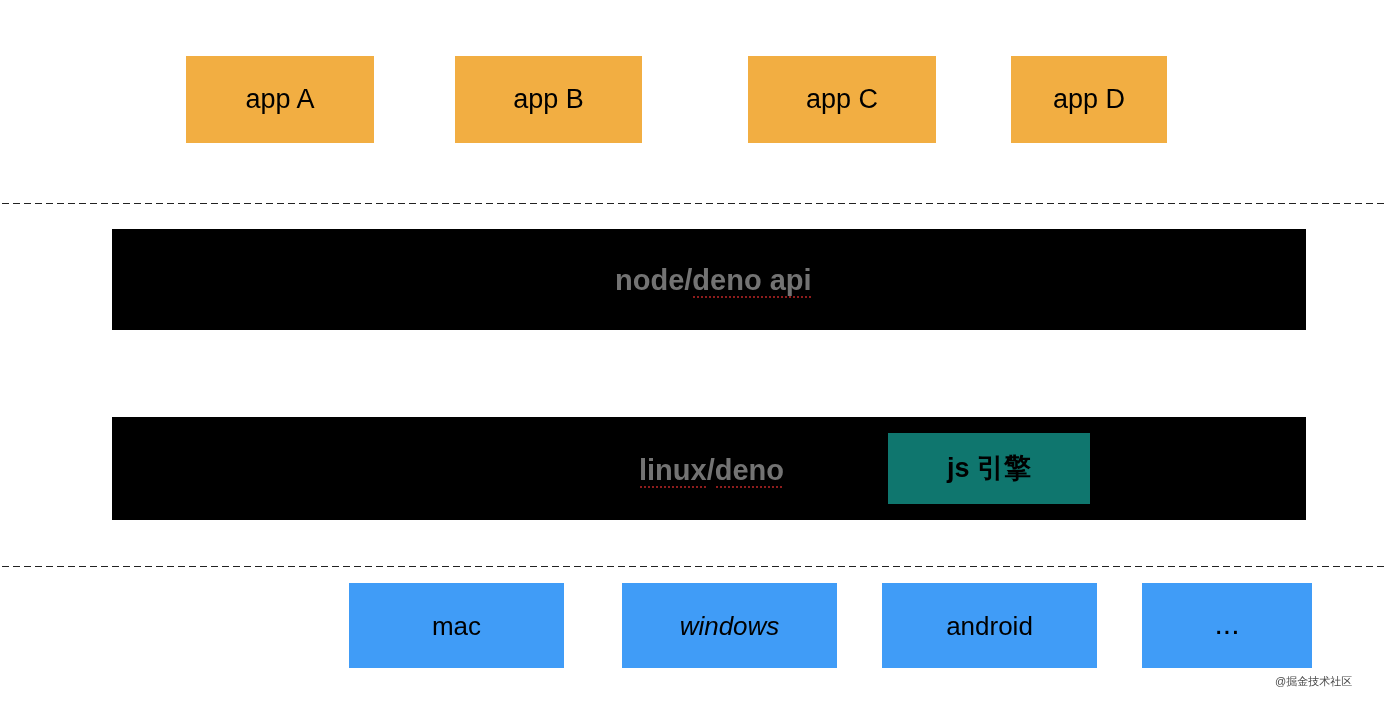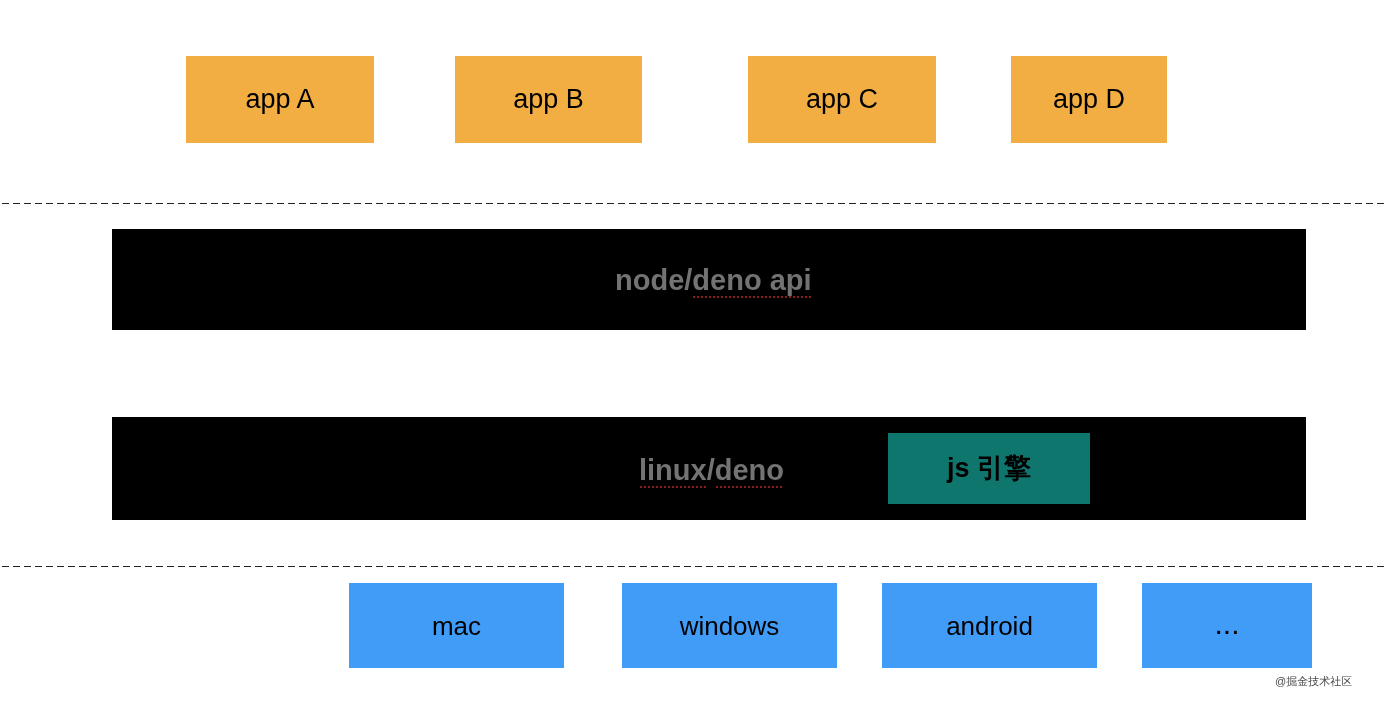--- a/index.html
+++ b/index.html
@@ -145,21 +145,21 @@
     <span>js 引擎</span>
   </div>
 
   <div class="divider" style="top:565px;"></div>
 
 
   <div class="box os-box" style="left:349px; top:583px; width:215px; height:85px;">
     <span>mac</span>
   </div>
 
-  <div class="box os-box" style="left:622px; top:583px; width:215px; height:85px;">
+  <div class="box os-box" style="left:622px; top:583px; width:215px; height:85px;font-style:italic;">
     <span>windows</span>
   </div>
 
   <div class="box os-box" style="left:882px; top:583px; width:215px; height:85px;text-align:right;">
     <span>android</span>
   </div>
 
   <div class="box os-box ellipsis" style="left:1142px; top:583px; width:170px; height:85px;">
     <span>...</span>
   </div>

